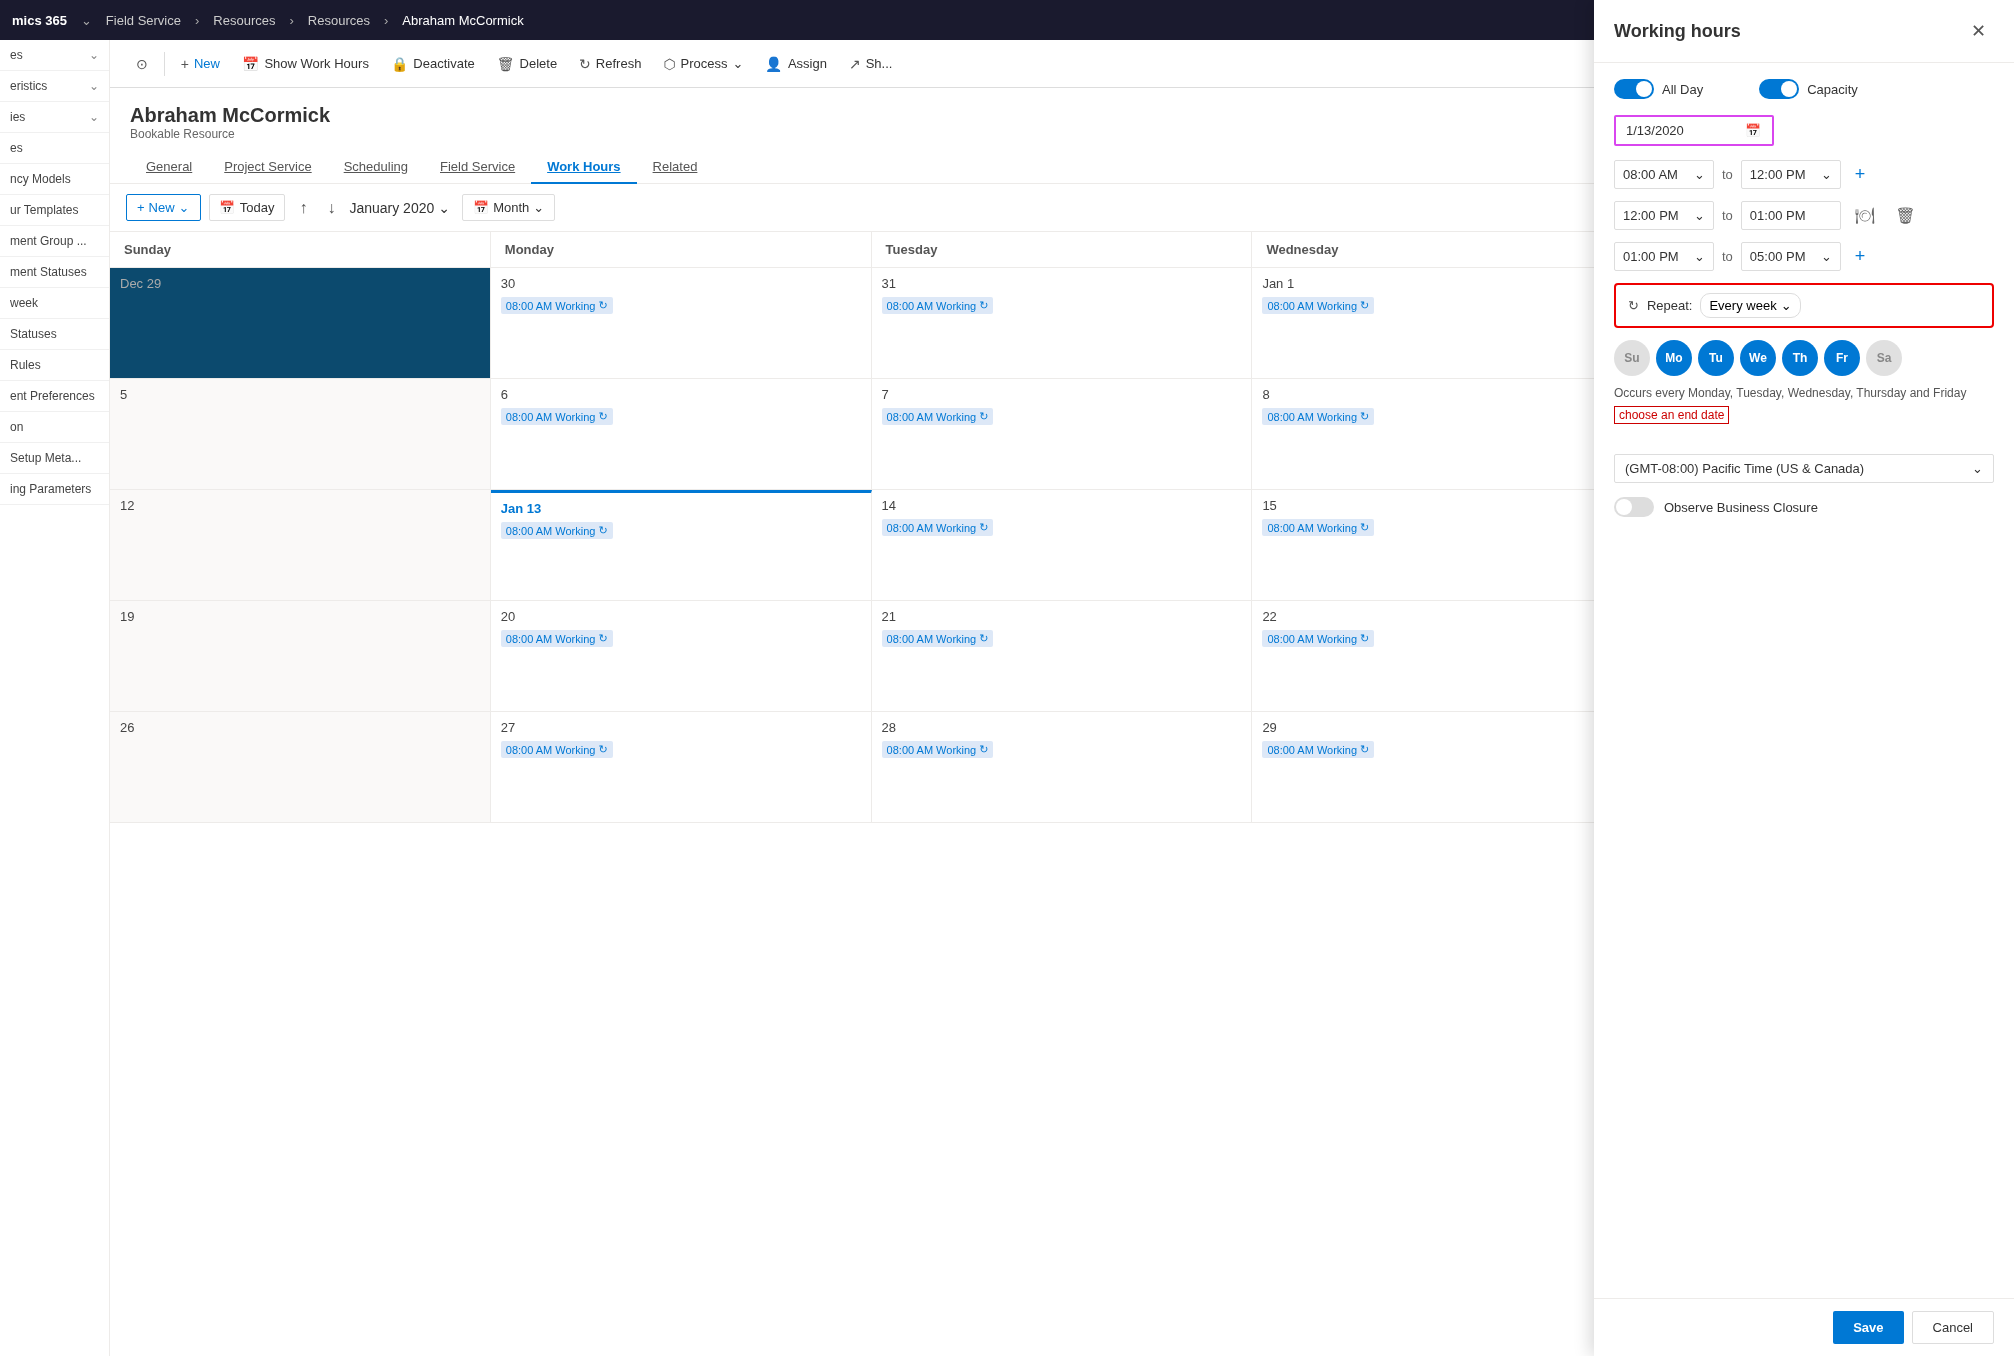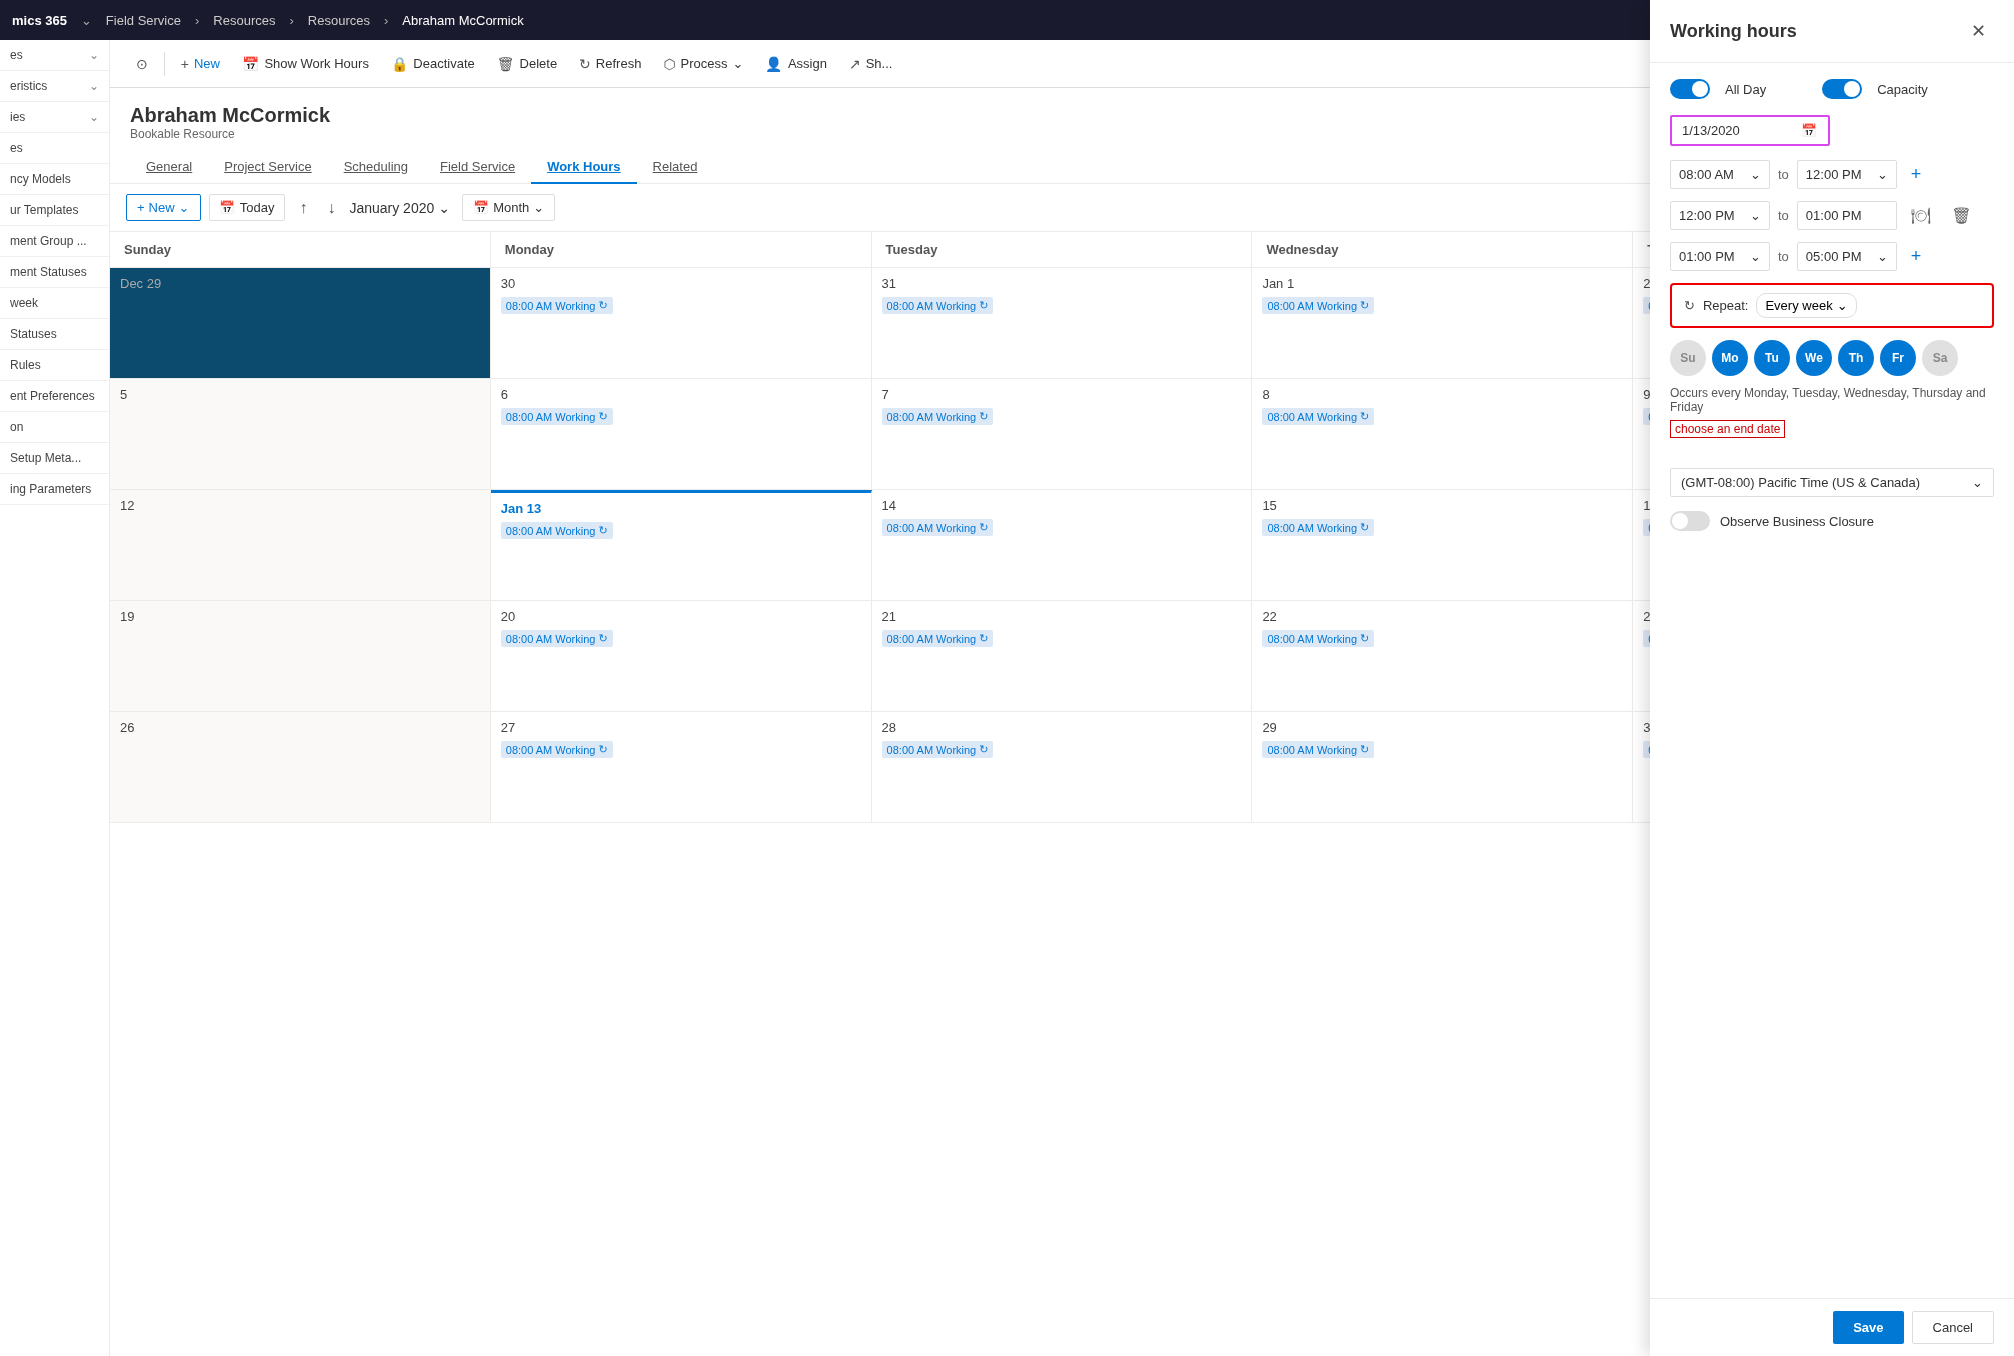--- a/index.html
+++ b/index.html
@@ -168,21 +168,21 @@
       padding: 2px 5px;
       border-radius: 2px;
       margin-top: 2px;
     }
 
     
     .panel-overlay {
       position: fixed;
       top: 0;
       right: 0;
-      width: 364px;
+      width: 420px;
       height: 100vh;
       background: #fff;
       box-shadow: -4px 0 16px rgba(0,0,0,0.15);
       z-index: 100;
       display: flex;
       flex-direction: column;
     }
     .panel-header {
       display: flex;
       align-items: center;
@@ -210,21 +210,21 @@
     }
     .panel-row {
       display: flex;
       align-items: center;
       gap: 16px;
       margin-bottom: 16px;
     }
     .toggle-group {
       display: flex;
       align-items: center;
-      gap: 15px;
+      gap: 8px;
     }
     .toggle {
       width: 40px;
       height: 20px;
       background: #ddd;
       border-radius: 10px;
       position: relative;
       cursor: pointer;
     }
     .toggle.on { background: #0078d4; }

